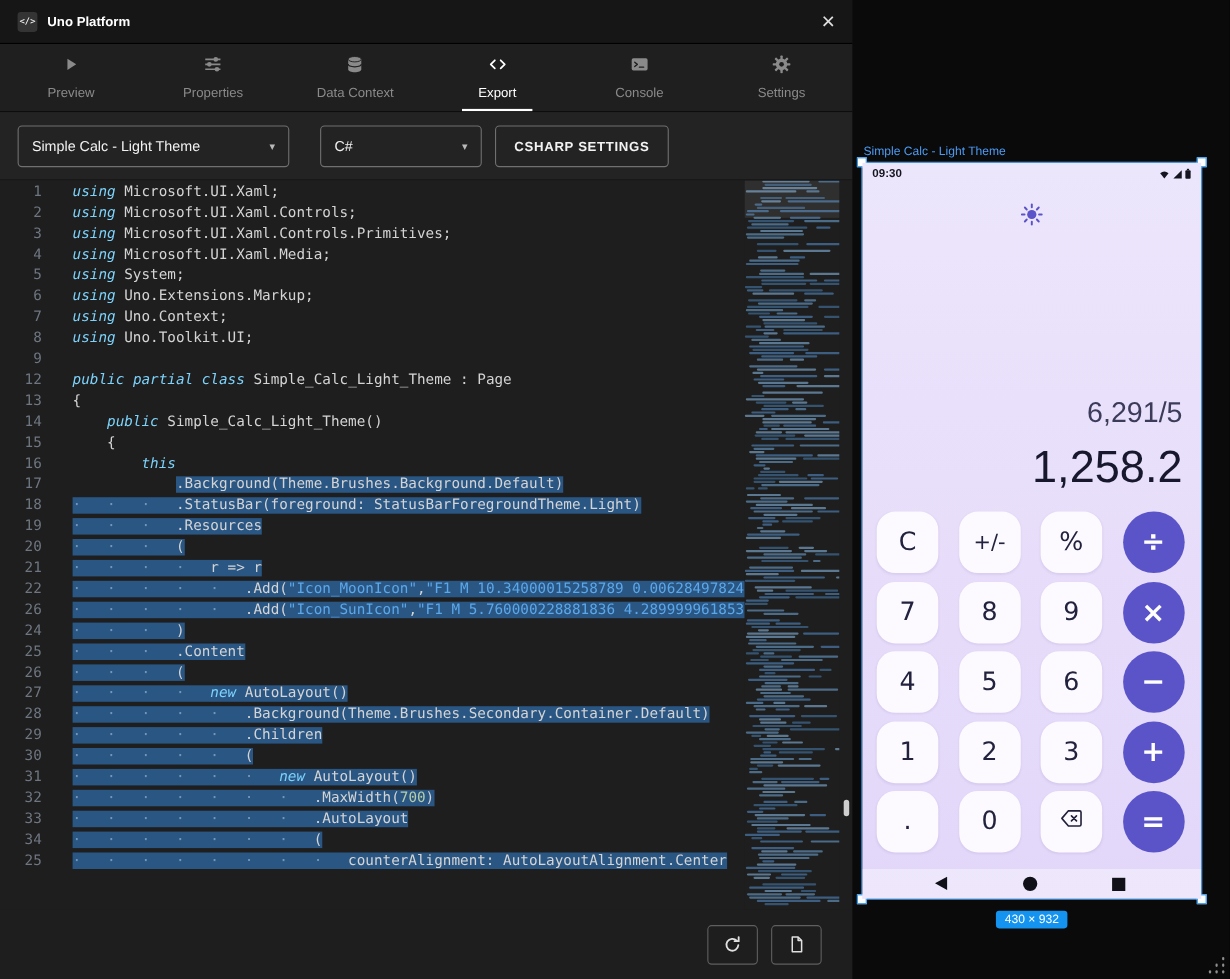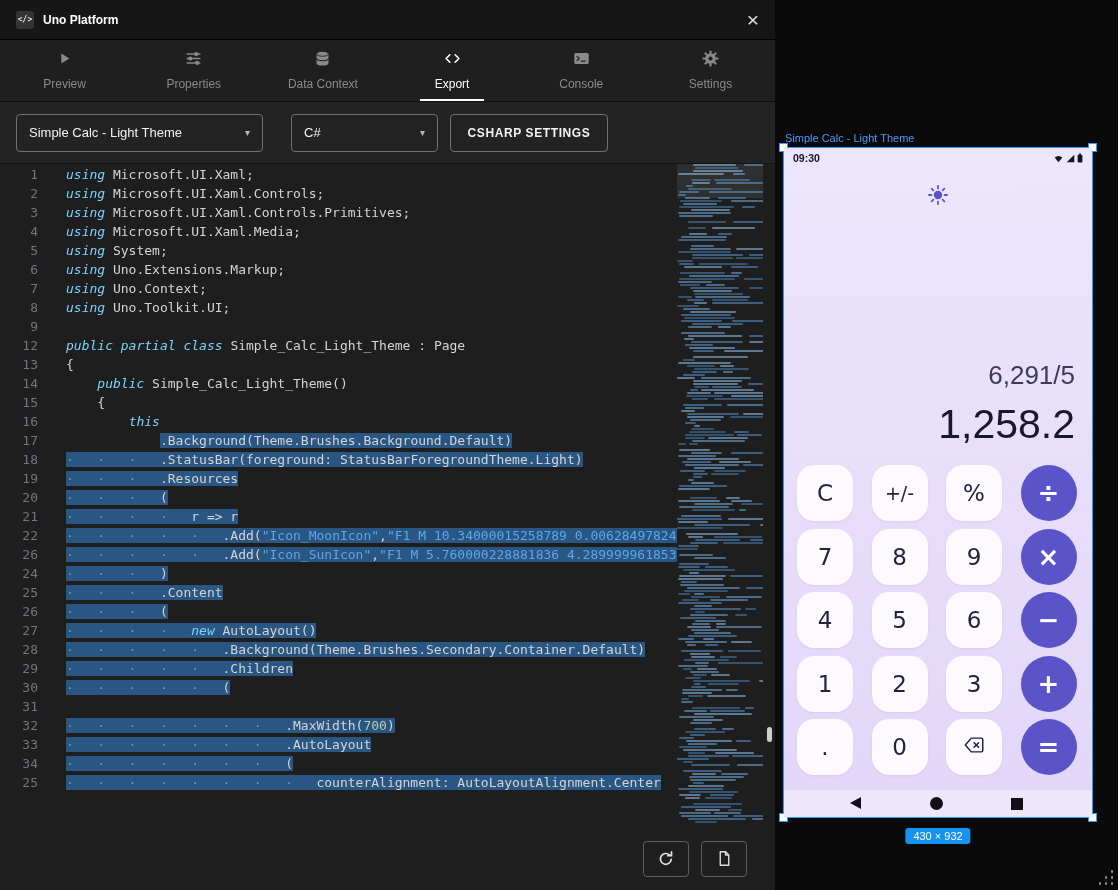--- a/index.html
+++ b/index.html
@@ -211,21 +211,21 @@
           <div class="cl"><span class="ln">21</span><span class="lc"><span class="sel"><span class="ws">·&nbsp;&nbsp;&nbsp;·&nbsp;&nbsp;&nbsp;·&nbsp;&nbsp;&nbsp;·&nbsp;&nbsp;&nbsp;</span><span class="tok-p">r =&gt; r</span></span></span></div>
           <div class="cl"><span class="ln">22</span><span class="lc"><span class="sel"><span class="ws">·&nbsp;&nbsp;&nbsp;·&nbsp;&nbsp;&nbsp;·&nbsp;&nbsp;&nbsp;·&nbsp;&nbsp;&nbsp;·&nbsp;&nbsp;&nbsp;</span><span class="tok-p">.Add(</span><span class="tok-s">"Icon_MoonIcon"</span><span class="tok-p">,</span><span class="tok-s">"F1 M 10.34000015258789 0.006284978240</span></span></span></div>
           <div class="cl"><span class="ln">26</span><span class="lc"><span class="sel"><span class="ws">·&nbsp;&nbsp;&nbsp;·&nbsp;&nbsp;&nbsp;·&nbsp;&nbsp;&nbsp;·&nbsp;&nbsp;&nbsp;·&nbsp;&nbsp;&nbsp;</span><span class="tok-p">.Add(</span><span class="tok-s">"Icon_SunIcon"</span><span class="tok-p">,</span><span class="tok-s">"F1 M 5.760000228881836 4.2899999618530</span></span></span></div>
           <div class="cl"><span class="ln">24</span><span class="lc"><span class="sel"><span class="ws">·&nbsp;&nbsp;&nbsp;·&nbsp;&nbsp;&nbsp;·&nbsp;&nbsp;&nbsp;</span><span class="tok-p">)</span></span></span></div>
           <div class="cl"><span class="ln">25</span><span class="lc"><span class="sel"><span class="ws">·&nbsp;&nbsp;&nbsp;·&nbsp;&nbsp;&nbsp;·&nbsp;&nbsp;&nbsp;</span><span class="tok-p">.Content</span></span></span></div>
           <div class="cl"><span class="ln">26</span><span class="lc"><span class="sel"><span class="ws">·&nbsp;&nbsp;&nbsp;·&nbsp;&nbsp;&nbsp;·&nbsp;&nbsp;&nbsp;</span><span class="tok-p">(</span></span></span></div>
           <div class="cl"><span class="ln">27</span><span class="lc"><span class="sel"><span class="ws">·&nbsp;&nbsp;&nbsp;·&nbsp;&nbsp;&nbsp;·&nbsp;&nbsp;&nbsp;·&nbsp;&nbsp;&nbsp;</span><span class="tok-k">new</span><span class="tok-p"> AutoLayout()</span></span></span></div>
           <div class="cl"><span class="ln">28</span><span class="lc"><span class="sel"><span class="ws">·&nbsp;&nbsp;&nbsp;·&nbsp;&nbsp;&nbsp;·&nbsp;&nbsp;&nbsp;·&nbsp;&nbsp;&nbsp;·&nbsp;&nbsp;&nbsp;</span><span class="tok-p">.Background(Theme.Brushes.Secondary.Container.Default)</span></span></span></div>
           <div class="cl"><span class="ln">29</span><span class="lc"><span class="sel"><span class="ws">·&nbsp;&nbsp;&nbsp;·&nbsp;&nbsp;&nbsp;·&nbsp;&nbsp;&nbsp;·&nbsp;&nbsp;&nbsp;·&nbsp;&nbsp;&nbsp;</span><span class="tok-p">.Children</span></span></span></div>
           <div class="cl"><span class="ln">30</span><span class="lc"><span class="sel"><span class="ws">·&nbsp;&nbsp;&nbsp;·&nbsp;&nbsp;&nbsp;·&nbsp;&nbsp;&nbsp;·&nbsp;&nbsp;&nbsp;·&nbsp;&nbsp;&nbsp;</span><span class="tok-p">(</span></span></span></div>
-          <div class="cl"><span class="ln">31</span></div>
+          <div class="cl"><span class="ln">31</span><span class="lc"><span class="sel"><span class="ws">·&nbsp;&nbsp;&nbsp;·&nbsp;&nbsp;&nbsp;·&nbsp;&nbsp;&nbsp;·&nbsp;&nbsp;&nbsp;·&nbsp;&nbsp;&nbsp;·&nbsp;&nbsp;&nbsp;</span><span class="tok-k">new</span><span class="tok-p"> AutoLayout()</span></span></span></div>
           <div class="cl"><span class="ln">32</span><span class="lc"><span class="sel"><span class="ws">·&nbsp;&nbsp;&nbsp;·&nbsp;&nbsp;&nbsp;·&nbsp;&nbsp;&nbsp;·&nbsp;&nbsp;&nbsp;·&nbsp;&nbsp;&nbsp;·&nbsp;&nbsp;&nbsp;·&nbsp;&nbsp;&nbsp;</span><span class="tok-p">.MaxWidth(</span><span class="tok-n">700</span><span class="tok-p">)</span></span></span></div>
           <div class="cl"><span class="ln">33</span><span class="lc"><span class="sel"><span class="ws">·&nbsp;&nbsp;&nbsp;·&nbsp;&nbsp;&nbsp;·&nbsp;&nbsp;&nbsp;·&nbsp;&nbsp;&nbsp;·&nbsp;&nbsp;&nbsp;·&nbsp;&nbsp;&nbsp;·&nbsp;&nbsp;&nbsp;</span><span class="tok-p">.AutoLayout</span></span></span></div>
           <div class="cl"><span class="ln">34</span><span class="lc"><span class="sel"><span class="ws">·&nbsp;&nbsp;&nbsp;·&nbsp;&nbsp;&nbsp;·&nbsp;&nbsp;&nbsp;·&nbsp;&nbsp;&nbsp;·&nbsp;&nbsp;&nbsp;·&nbsp;&nbsp;&nbsp;·&nbsp;&nbsp;&nbsp;</span><span class="tok-p">(</span></span></span></div>
           <div class="cl"><span class="ln">25</span><span class="lc"><span class="sel"><span class="ws">·&nbsp;&nbsp;&nbsp;·&nbsp;&nbsp;&nbsp;·&nbsp;&nbsp;&nbsp;·&nbsp;&nbsp;&nbsp;·&nbsp;&nbsp;&nbsp;·&nbsp;&nbsp;&nbsp;·&nbsp;&nbsp;&nbsp;·&nbsp;&nbsp;&nbsp;</span><span class="tok-p">counterAlignment: AutoLayoutAlignment.Center</span></span></span></div>
         </div>
       <div id="minimap">
           <div class="mm-row">
             <div class="mm-bar" style="left: 16.4689px; width: 42.3332px; background: rgb(91, 120, 144);"></div>
             <div class="mm-bar" style="left: 67.3176px; width: 33.098px; background: rgb(61, 94, 128);"></div>
           </div>

